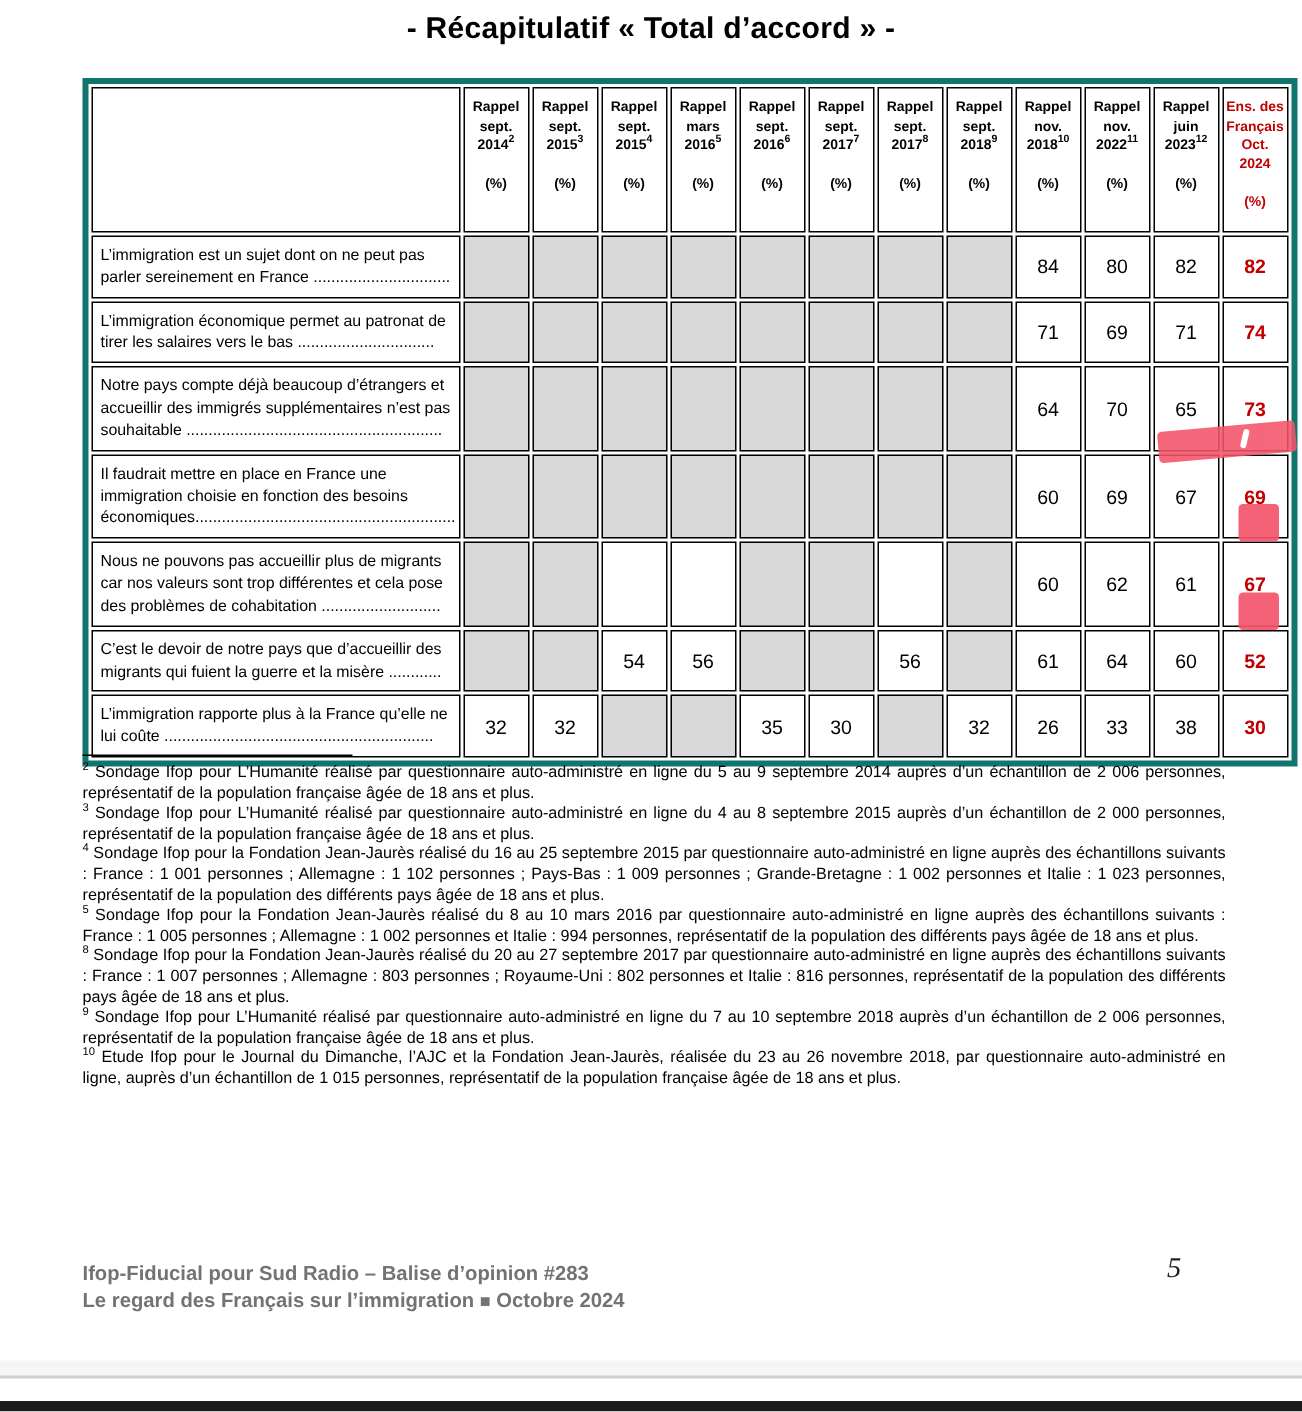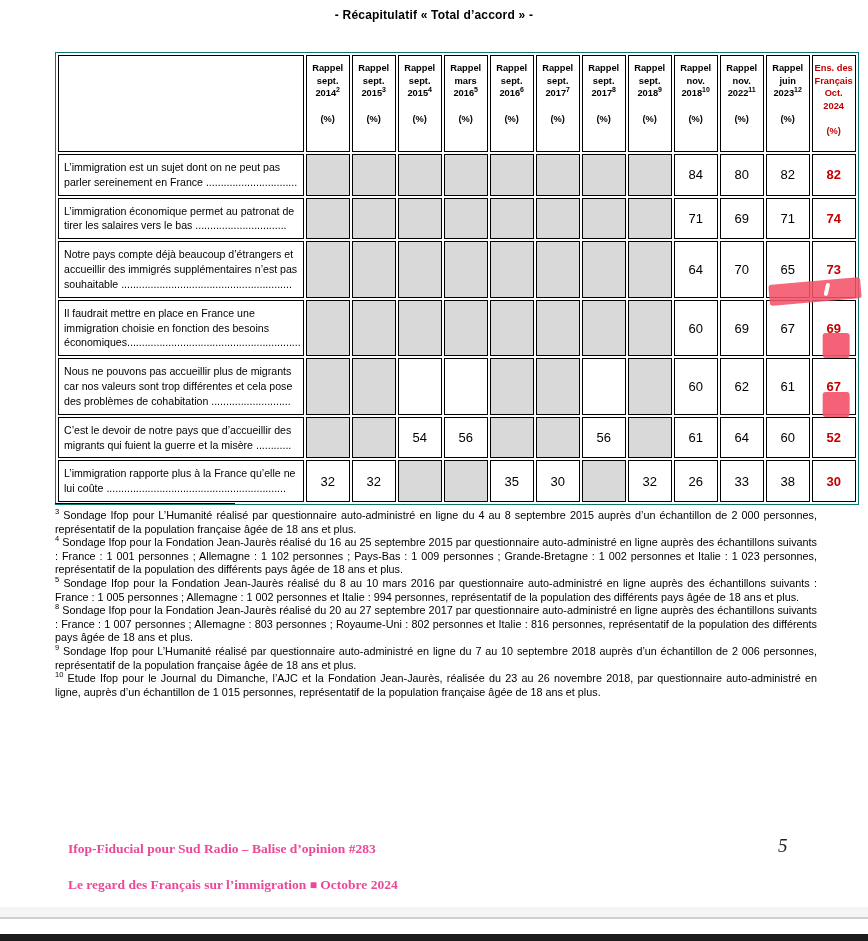--- a/index.html
+++ b/index.html
@@ -1,24 +1,24 @@
 <!DOCTYPE html>
 <html><head>
 <meta charset="utf-8">
 <style>
   html,body{margin:0;padding:0;}
   body{
     width:868px;height:941px;position:relative;overflow:hidden;
     background:#ffffff;font-family:"Liberation Sans",sans-serif;color:#000;
   }
   .title{position:absolute;top:8px;left:0;width:868px;text-align:center;
-    font-size:12px;font-weight:700;letter-spacing:.2px;}
+    font-size:20px;font-weight:700;letter-spacing:.2px;}
 
   table.grid{position:absolute;left:55px;top:52px;border-collapse:separate;
-    border-spacing:2px;background:#fff;border:1px solid #0f766e;}
+    border-spacing:2px;background:#fff;border:4px solid #0f766e;}
   th,td{border:1px solid #000;background:#fff;}
   th.labelhead{width:220px;}
   th.hcell{width:40px;height:86px;vertical-align:top;font-size:9.3px;
     font-weight:700;padding:6px 1px 3px;text-align:center;}
   .hline{line-height:1.35;}
   sup{font-size:7px;vertical-align:super;line-height:0;}
   .pct{margin-top:14px;}
   th.redcol{color:#C00000;}
   td.lbl{font-size:10.6px;line-height:1.4;padding:5px 2px 5px 5px;vertical-align:middle;}
   td.cell{width:40px;text-align:center;font-size:13px;position:relative;vertical-align:middle;}
@@ -31,23 +31,23 @@
   .mark-swoosh{position:absolute;right:-6px;bottom:-5px;width:92px;height:21px;
     background:#f4546a;border-radius:3px;transform:rotate(-5deg);opacity:.88;z-index:2;}
   .slash{position:absolute;left:56px;top:3px;width:4px;height:13px;background:#fff;
     transform:rotate(18deg);border-radius:2px;}
 
   .footnotes{position:absolute;left:55px;top:503px;width:762px;font-size:10.8px;
     line-height:13.6px;text-align:justify;}
   .fn-sep{width:180px;border-top:1px solid #000;margin-bottom:5px;}
   .fn sup{font-size:7.5px;}
 
-  .footer{position:absolute;left:68px;top:841px;color:#ec4899;font-size:13.5px;font-family:Liberation Serif, serif;}
+  .footer{position:absolute;left:55px;top:841px;color:#737373;font-size:13.5px;}
   .f1{font-weight:700;}
-  .f2{margin-top:20px;font-weight:600;text-align:center;}
+  .f2{margin-top:3px;font-weight:600;text-align:center;}
   .sq{font-size:12px;}
 
   .pageno{position:absolute;left:778px;top:835px;font-family:"Liberation Serif",serif;
     font-style:italic;font-size:19px;color:#222;}
 
   .scrollstrip{position:absolute;left:0;top:907px;width:868px;height:10px;
     background:#f5f5f5;border-bottom:2px solid #cfcfcf;}
   .taskbar{position:absolute;left:0;top:934px;width:868px;height:7px;background:#1c1c1c;}
 </style>
 </head>
@@ -241,20 +241,21 @@
         <td class="cell"><span class="num">33</span></td>
         <td class="cell"><span class="num">38</span></td>
         <td class="cell redcol"><span class="num">30</span></td>
       </tr>
     </tbody>
 </table>
 
 <div class="footnotes">
   <div class="fn-sep"></div>
   <div>
+      <div class="fn"><sup>2</sup> Sondage Ifop pour L’Humanité réalisé par questionnaire auto-administré en ligne du 5 au 9 septembre 2014 auprès d’un échantillon de 2 006 personnes, représentatif de la population française âgée de 18 ans et plus.</div>
       <div class="fn"><sup>3</sup> Sondage Ifop pour L’Humanité réalisé par questionnaire auto-administré en ligne du 4 au 8 septembre 2015 auprès d’un échantillon de 2 000 personnes, représentatif de la population française âgée de 18 ans et plus.</div>
       <div class="fn"><sup>4</sup> Sondage Ifop pour la Fondation Jean-Jaurès réalisé du 16 au 25 septembre 2015 par questionnaire auto-administré en ligne auprès des échantillons suivants : France : 1 001 personnes ; Allemagne : 1 102 personnes ; Pays-Bas : 1 009 personnes ; Grande-Bretagne : 1 002 personnes et Italie : 1 023 personnes, représentatif de la population des différents pays âgée de 18 ans et plus.</div>
       <div class="fn"><sup>5</sup> Sondage Ifop pour la Fondation Jean-Jaurès réalisé du 8 au 10 mars 2016 par questionnaire auto-administré en ligne auprès des échantillons suivants : France : 1 005 personnes ; Allemagne : 1 002 personnes et Italie : 994 personnes, représentatif de la population des différents pays âgée de 18 ans et plus.</div>
       <div class="fn"><sup>8</sup> Sondage Ifop pour la Fondation Jean-Jaurès réalisé du 20 au 27 septembre 2017 par questionnaire auto-administré en ligne auprès des échantillons suivants : France : 1 007 personnes ; Allemagne : 803 personnes ; Royaume-Uni : 802 personnes et Italie : 816 personnes, représentatif de la population des différents pays âgée de 18 ans et plus.</div>
       <div class="fn"><sup>9</sup> Sondage Ifop pour L’Humanité réalisé par questionnaire auto-administré en ligne du 7 au 10 septembre 2018 auprès d’un échantillon de 2 006 personnes, représentatif de la population française âgée de 18 ans et plus.</div>
       <div class="fn"><sup>10</sup> Etude Ifop pour le Journal du Dimanche, l’AJC et la Fondation Jean-Jaurès, réalisée du 23 au 26 novembre 2018, par questionnaire auto-administré en ligne, auprès d’un échantillon de 1 015 personnes, représentatif de la population française âgée de 18 ans et plus.</div>
     </div>
 </div>
 
 <div class="footer">

